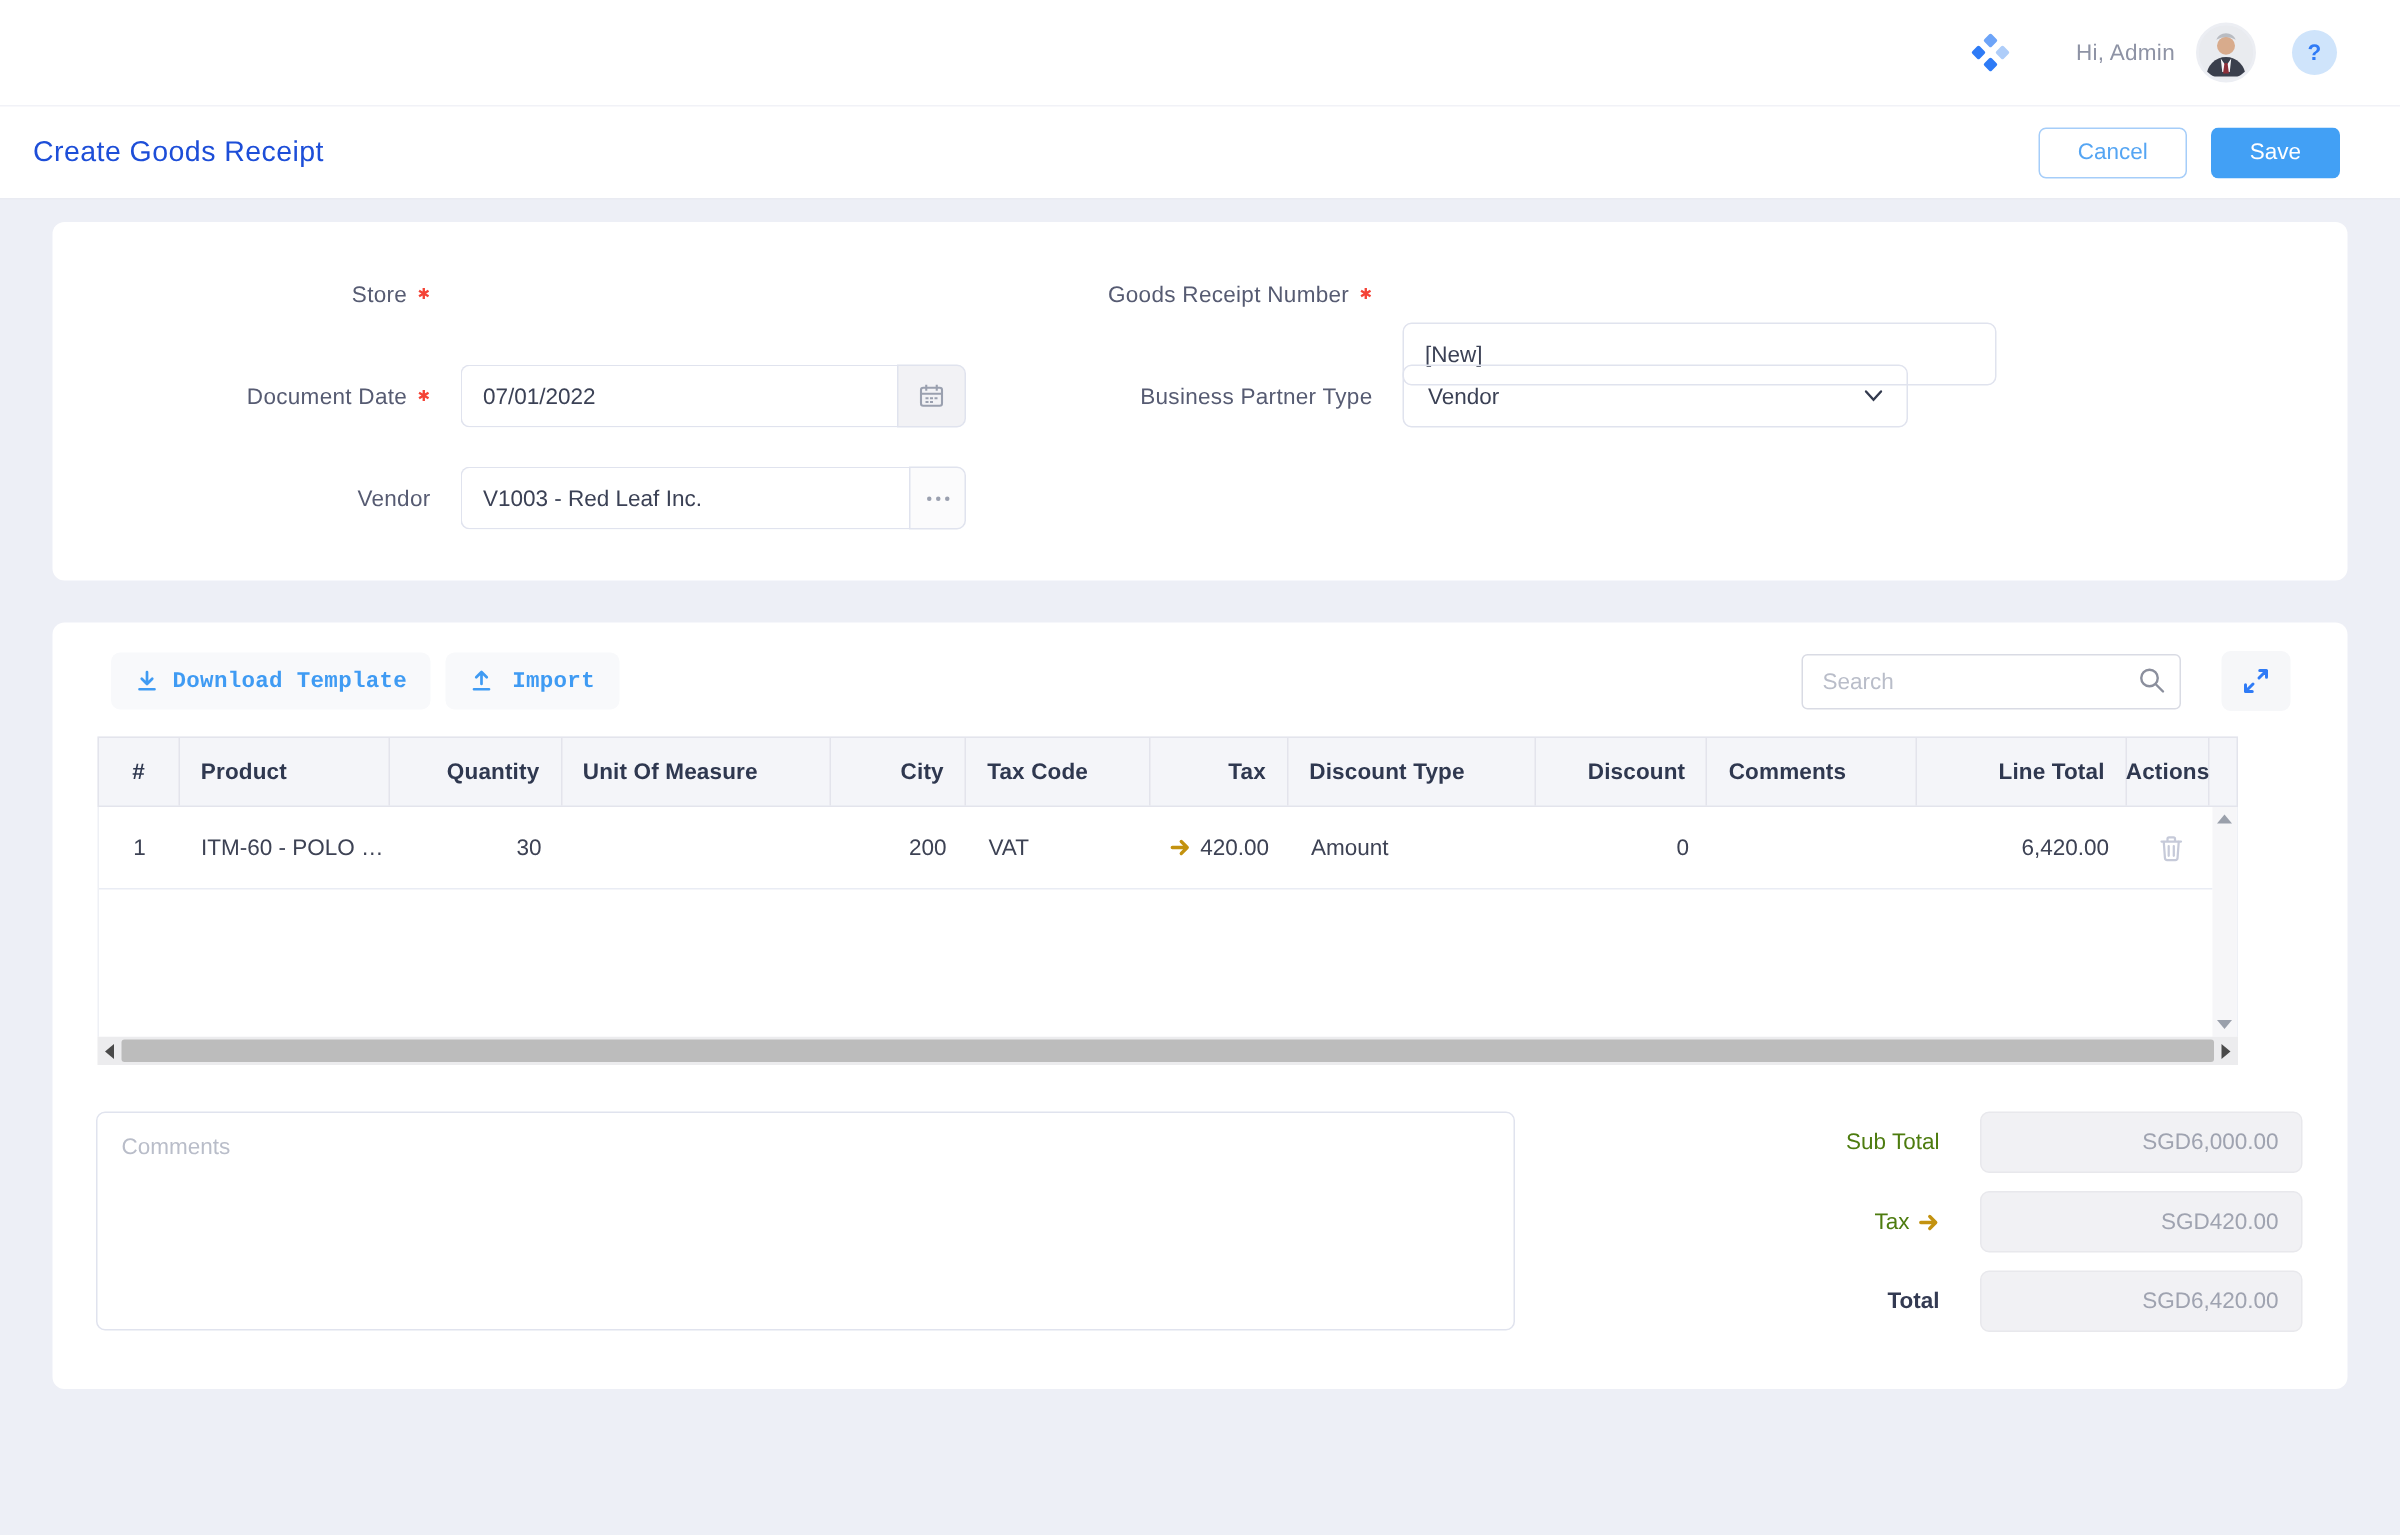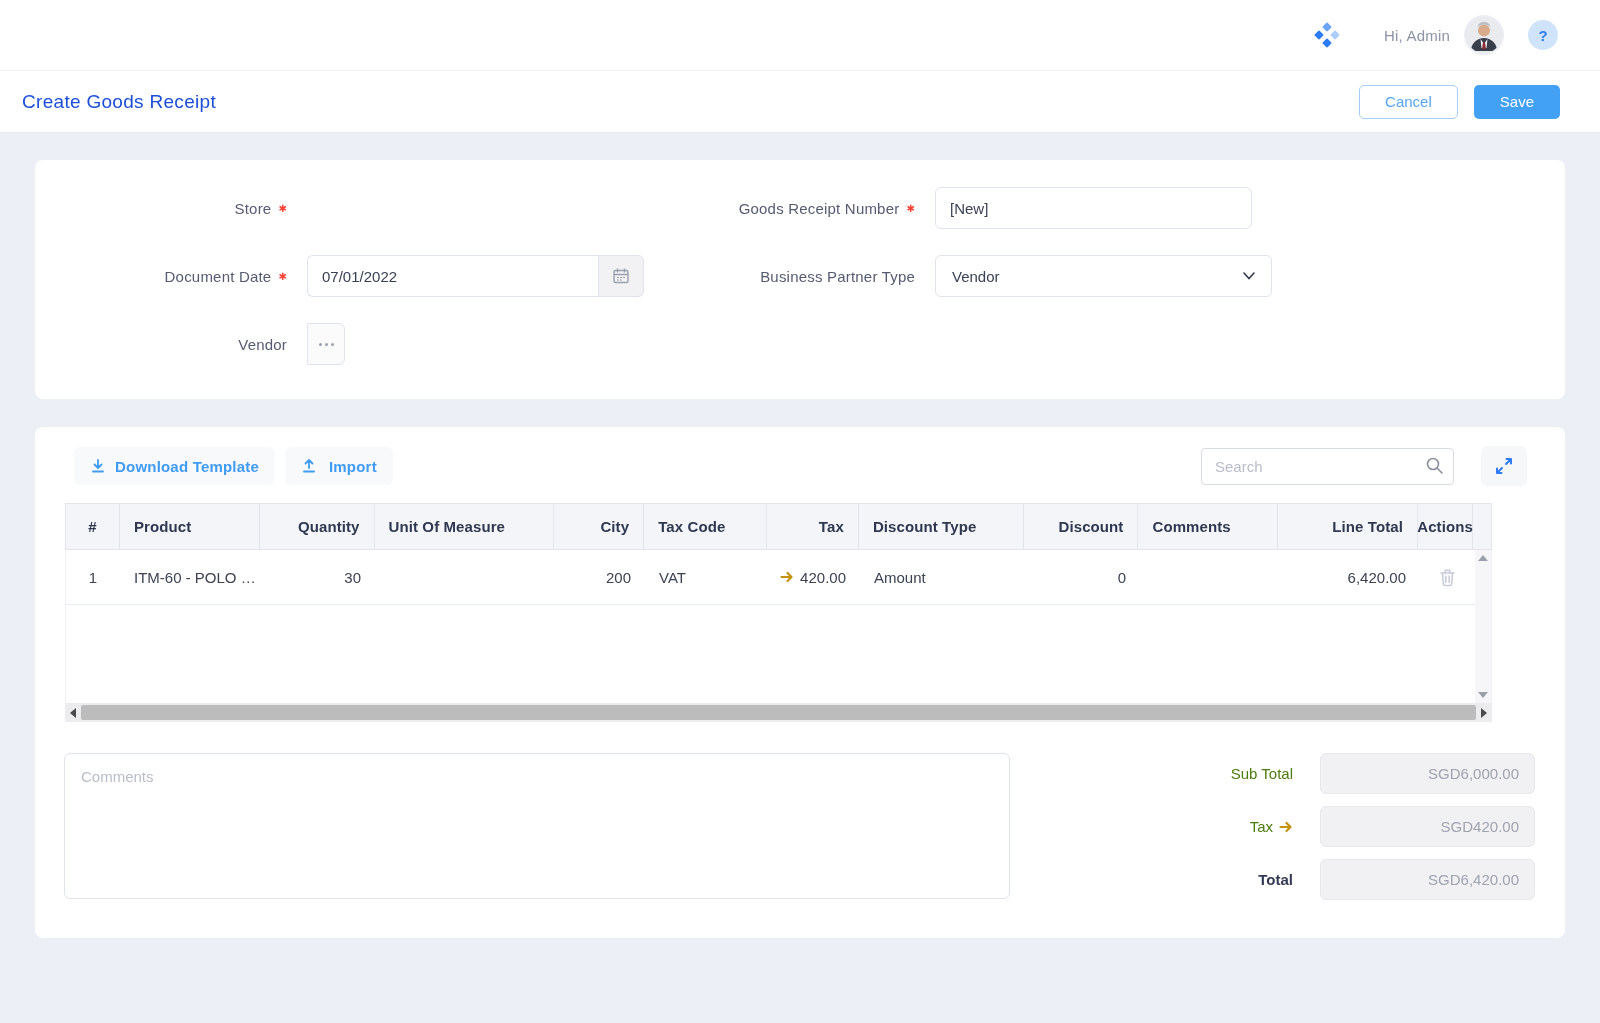--- a/index.html
+++ b/index.html
@@ -14,21 +14,21 @@
 
   
   .titlebar { height:62px; background:#fff; border-top:1px solid #f1f2f7; box-shadow:0 1px 0 #e9ebf2; display:flex; align-items:center; justify-content:space-between; padding:0 40px 0 22px; }
   .page-title { font-size:19px; color:#1d4ed8; font-weight:500; letter-spacing:.3px; }
   .titlebar-actions { display:flex; gap:16px; }
   .btn { height:34px; min-width:82px; padding:0 25px; border-radius:5px; font-size:15px; cursor:pointer; border:1px solid transparent; font-family:inherit; }
   .btn-cancel { background:#fff; border-color:#a5cdf9; color:#55a5f3; }
   .btn-save { background:#42a0f5; color:#fff; }
 
   
-  .content { padding:28px 35px 0 35px; }
+  .content { padding:16px 35px 0 35px; }
   .card { background:#fff; border-radius:8px; }
   .card-form { padding:27px 0 34px 0; display:flex; }
   .form-col { display:flex; flex-direction:column; }
   .form-col.left { width:680px; }
   .form-col.right { width:760px; }
   .form-row { display:flex; align-items:center; margin-bottom:26px; height:42px; }
   .form-label { font-size:15px; color:#565b72; text-align:right; letter-spacing:.2px; }
   .form-col.left .form-label { width:252px; }
   .form-col.right .form-label { width:200px; }
   .req-star { color:#f44336; font-size:10px; margin-left:7px; vertical-align:2px; }
@@ -41,21 +41,21 @@
   .grp-btn.last { border-radius:0 6px 6px 0; }
   .grp-btn.gray { background:#f2f2f5; }
   .clear-btn { width:37px; height:42px; background:#42a0f5; border:none; border-radius:0 6px 6px 0; display:flex; align-items:center; justify-content:center; cursor:pointer; }
   .dots { display:flex; gap:3px; }
   .dots i { width:3px; height:3px; border-radius:50%; background:#9aa0af; }
   .select-box { width:337px; height:42px; border:1px solid #e0e3ee; border-radius:6px; display:flex; align-items:center; justify-content:space-between; padding:0 16px; font-size:15px; color:#3b4155; cursor:pointer; }
 
   
   .card-items { margin-top:28px; padding:19px 0 38px 0; }
   .toolbar { display:flex; align-items:center; padding:0 38px 0 39px; }
-  .tool-btn { display:flex; align-items:center; gap:9px; background:#f8f9fb; border:none; border-radius:6px; height:38px; padding:0 16px; font-size:15px; font-weight:bold; color:#3f9bf3; cursor:pointer; font-family:Liberation Sans, sans-serif; letter-spacing:.2px; }
+  .tool-btn { display:flex; align-items:center; gap:9px; background:#f8f9fb; border:none; border-radius:6px; height:38px; padding:0 16px; font-size:15px; font-weight:bold; color:#3f9bf3; cursor:pointer; font-family:Liberation Mono, monospace; letter-spacing:.2px; }
   .tool-btn + .tool-btn { margin-left:10px;gap:12px; }
   .toolbar-right { margin-left:auto; display:flex; align-items:center; gap:27px; }
   .search-wrap { position:relative; }
   .search-inp { width:253px; height:37px; border:1px solid #d9dbe4; border-radius:4px; font-size:15px; padding:0 36px 0 13px; color:#3b4155; font-family:inherit; outline:none; }
   .search-inp::placeholder { color:#b9bdc9; }
   .search-ico { position:absolute; right:10px; top:8px; cursor:pointer; }
   .expand-btn { width:46px; height:40px; background:#f6f7f9; border:none; border-radius:6px; display:flex; align-items:center; justify-content:center; cursor:pointer; }
 
   
   .gr-table { margin:17px 0 0 30px; width:1427px; font-size:15px; }
@@ -144,36 +144,37 @@
                 <path d="M5 10.5 h2 M8 10.5 h2 M11 10.5 h2 M5 13 h2 M8 13 h2" stroke-width="1.2"></path>
               </svg>
             </div>
           </div>
         </div>
       </div>
       <div class="form-row" style="margin-bottom:0;">
         <div class="form-label">Vendor</div>
         <div class="ctrl">
           <div class="grp" style="width:337px;">
+            <input class="inp" style="flex: 1 1 0%; min-width: 0px;" value="V1003 - Red Leaf Inc.">
             <div class="grp-btn last">
               <span class="dots">
                   <i></i>
                   <i></i>
                   <i></i>
                 </span>
             </div>
           </div>
         </div>
       </div>
     </div>
     <div class="form-col right">
       <div class="form-row">
         <div class="form-label"><span>Goods Receipt Number</span><span class="req-star">✱</span></div>
         <div class="ctrl">
-          <input class="inp" style="width: 317px;" value="[New]">
+          <input class="inp" style="width: 396px; margin-top: 40px;" value="[New]">
         </div>
       </div>
       <div class="form-row">
         <div class="form-label">Business Partner Type</div>
         <div class="ctrl">
           <div class="select-box">
             <span>Vendor</span>
             <svg width="12" height="8" viewBox="0 0 12 8">
                 <path d="M1 1 L6 6.5 L11 1" stroke="#333a4e" stroke-width="1.6" fill="none" stroke-linecap="round"></path>
               </svg>

